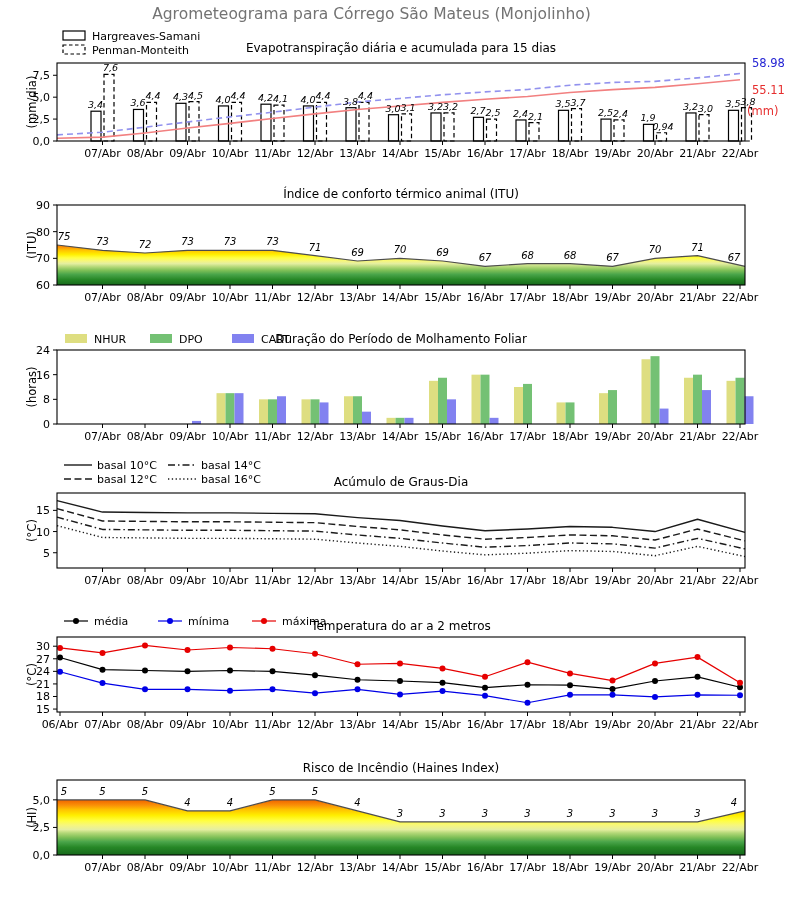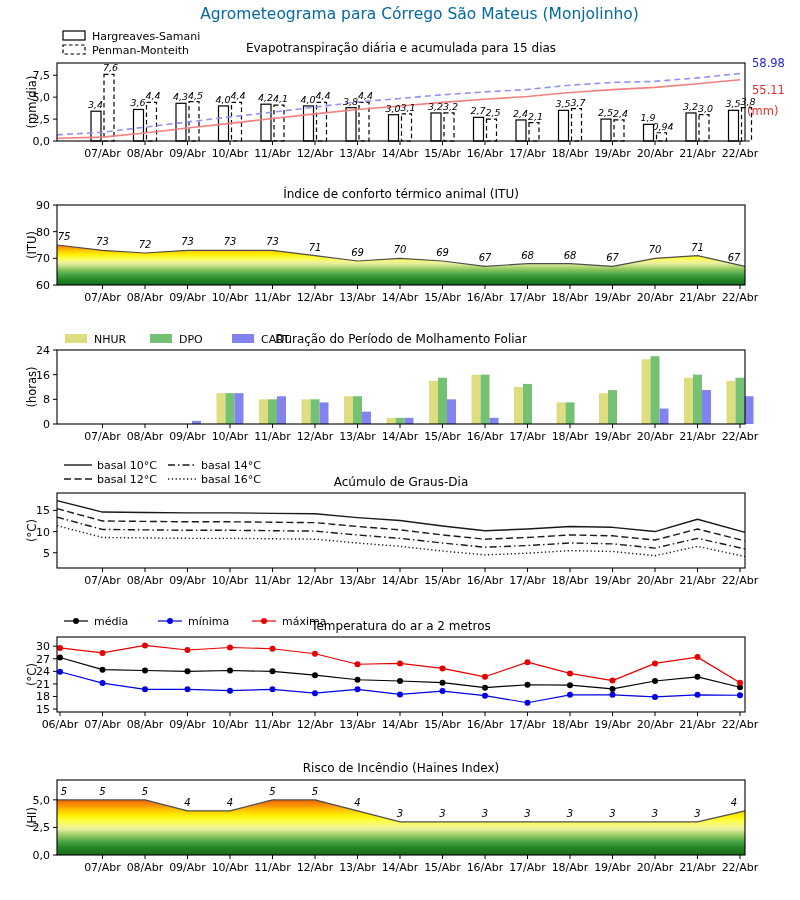--- a/index.html
+++ b/index.html
@@ -1,19 +1,19 @@
 <!DOCTYPE html>
 <html><head>
 <meta charset="utf-8">
 <style>
   html,body{margin:0;padding:0;background:#fff;}
   #fig{position:relative;width:800px;height:900px;background:#fff;
        font-family:"DejaVu Sans","Liberation Sans",sans-serif;}
   #page-title{position:absolute;top:5px;left:0;width:743px;text-align:center;
-       font-size:15.5px;color:#0369a1;margin-left:48px;}
+       font-size:15.5px;color:#737373;}
   svg text{font-family:"DejaVu Sans","Liberation Sans",sans-serif;}
 </style>
 </head>
 <body>
 
 <div id="fig">
   <div id="page-title">Agrometeograma para Córrego São Mateus (Monjolinho)</div>
   <svg id="chart-svg" width="800" height="900" viewBox="0 0 800 900">
       <g>
         <line x1="53" y1="141" x2="57" y2="141" stroke="#000" stroke-width="1"></line>

